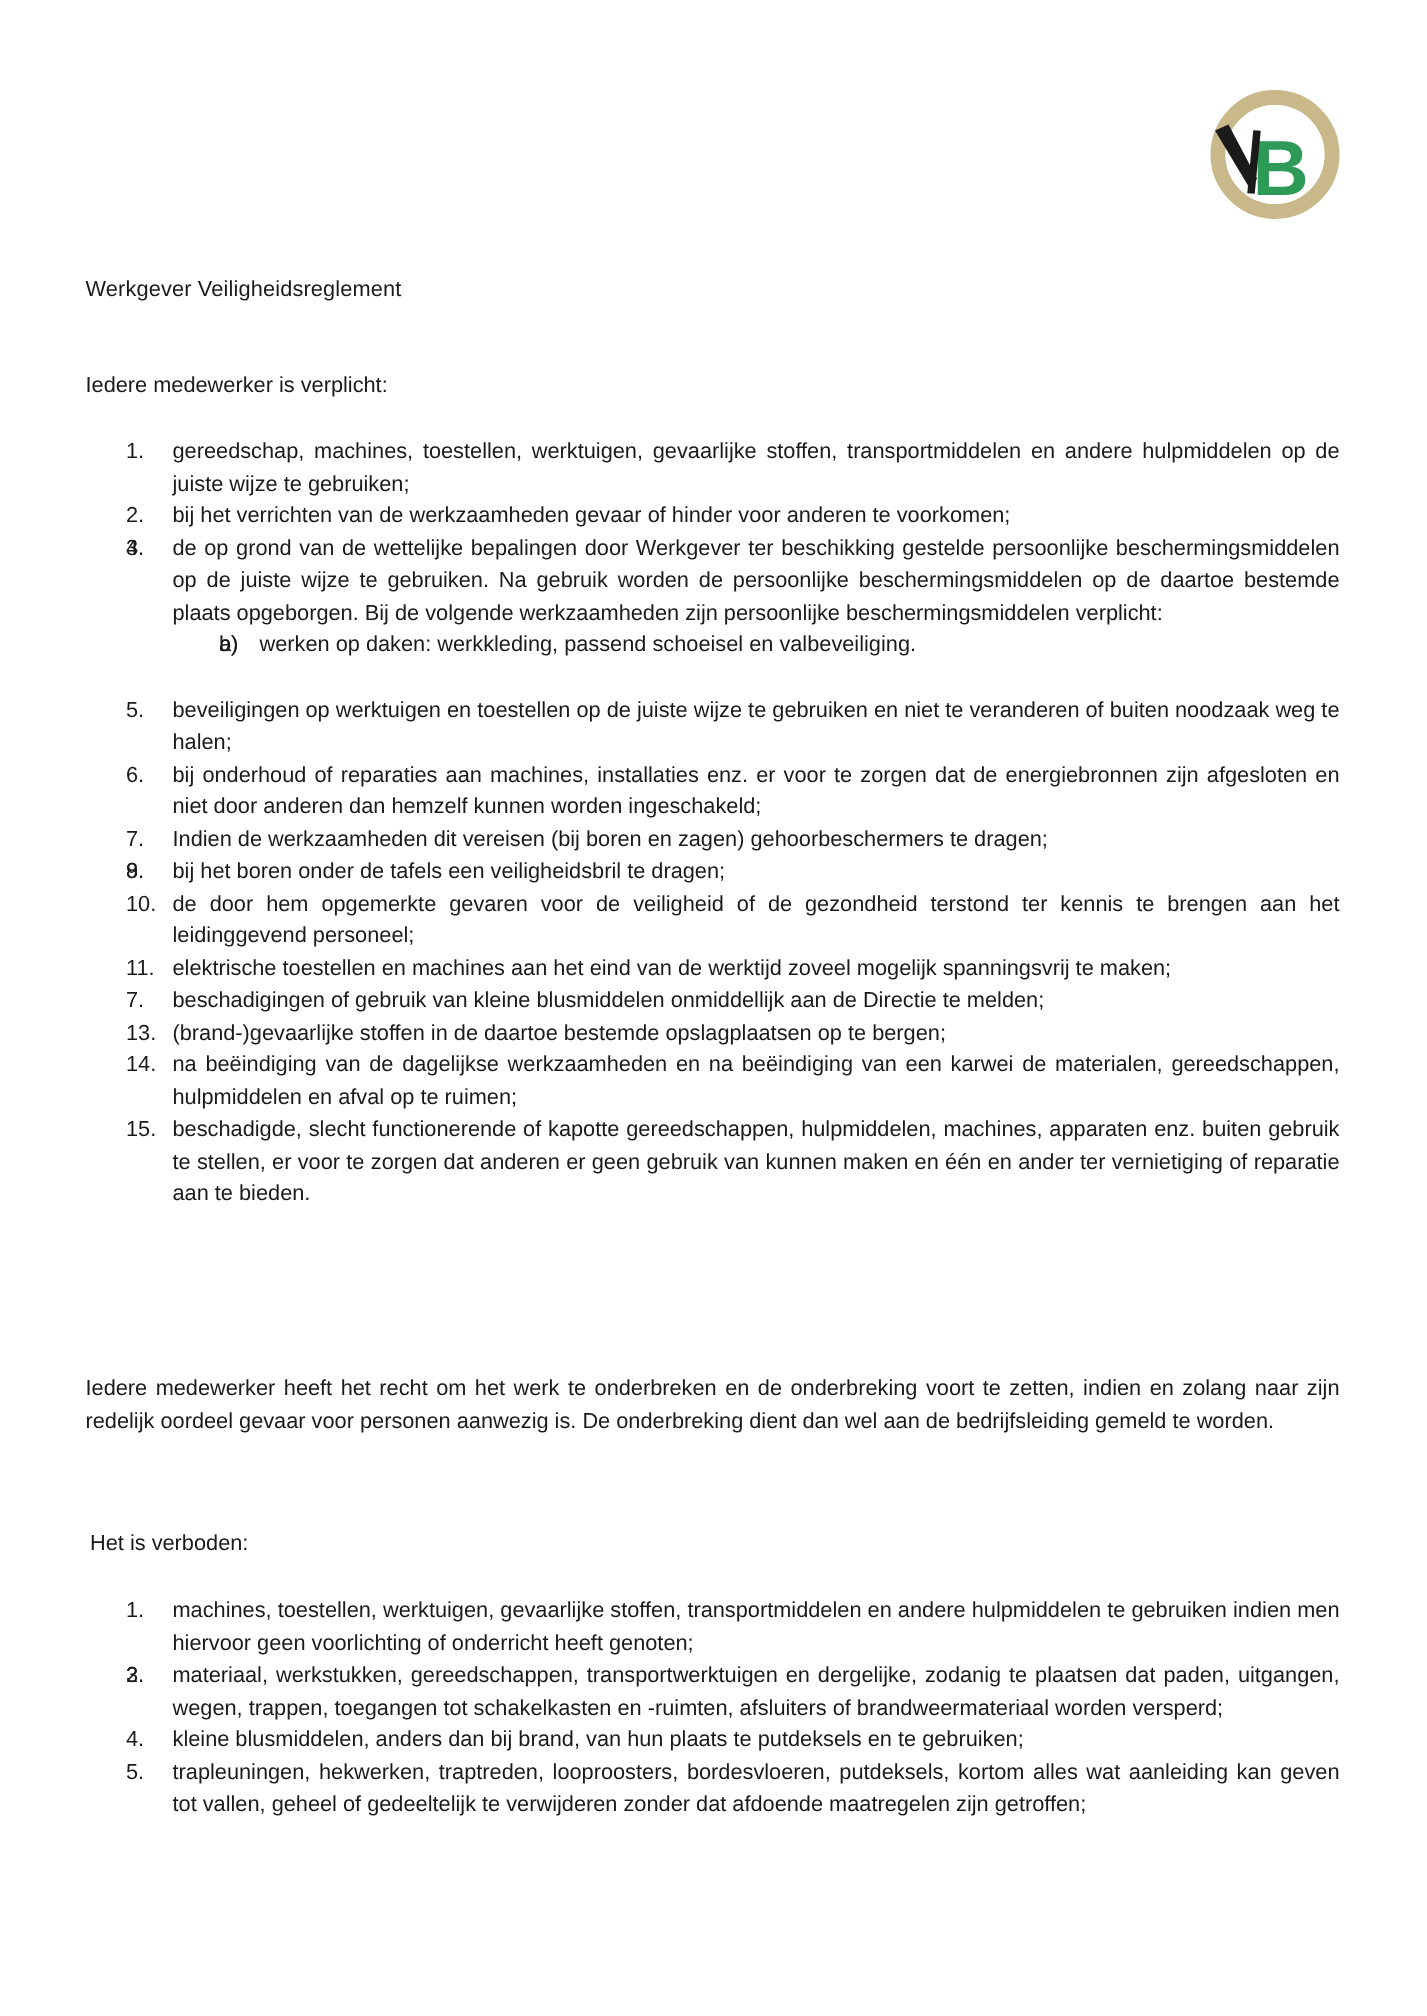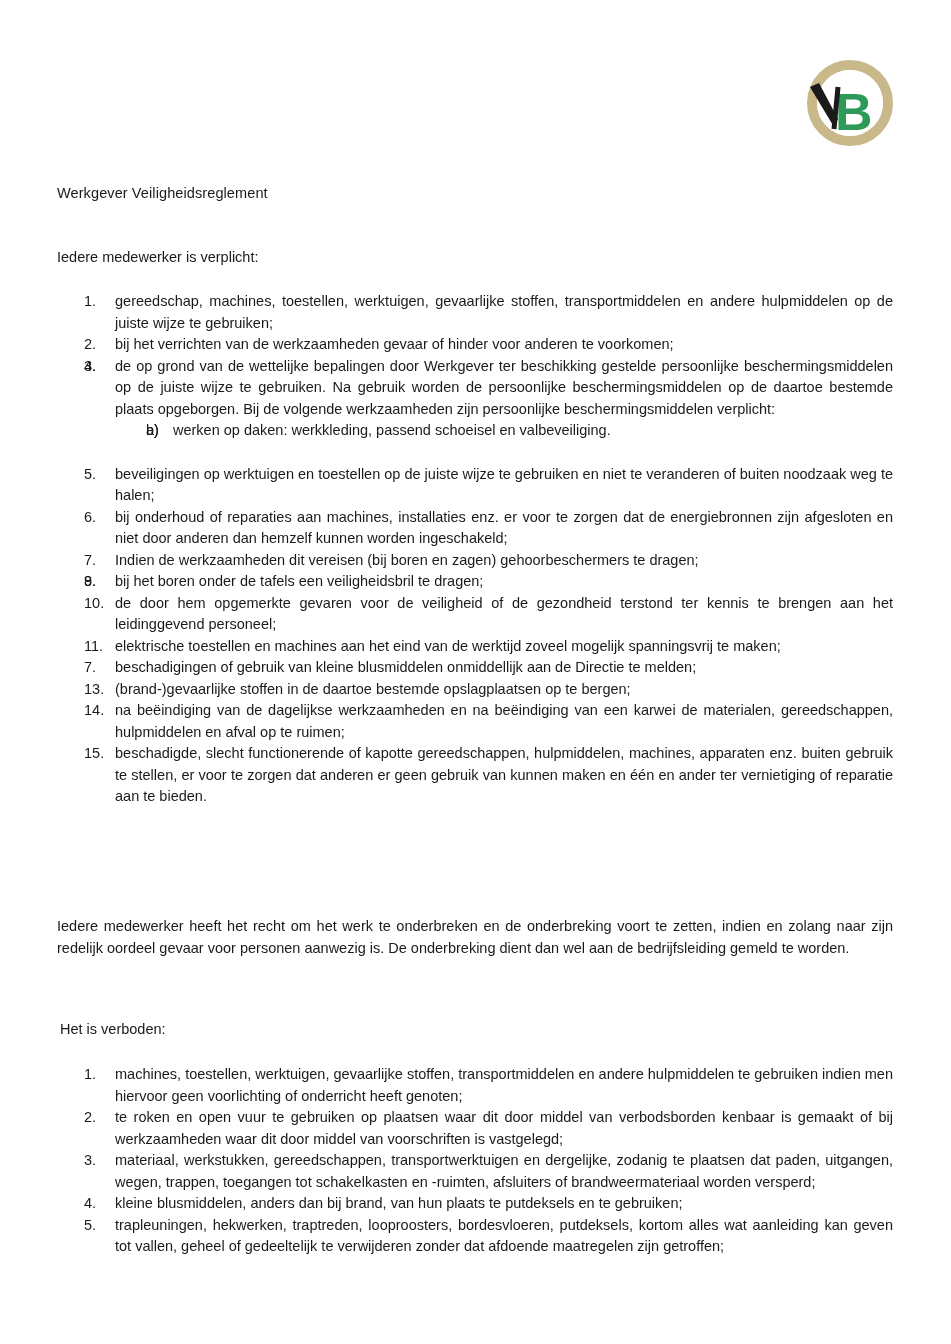--- a/index.html
+++ b/index.html
@@ -107,21 +107,20 @@
 
 <div class="intro" style="top:1021px; left:60px;">Het is verboden:</div>
 
 <ol class="list" style="top:1064px;">
   <li class="item">
       <span class="num">1.</span>
       <div class="txt">machines, toestellen, werktuigen, gevaarlijke stoffen, transportmiddelen en andere hulpmiddelen te gebruiken indien men hiervoor geen voorlichting of onderricht heeft genoten;</div>
     </li>
   <li class="item">
       <span class="num">2.</span>
-      <div class="txt">te roken en open vuur te gebruiken op plaatsen waar dit door middel van verbodsborden kenbaar is gemaakt of bij werkzaamheden waar dit door middel van voorschriften is vastgelegd;</div>
     </li>
   <li class="item">
       <span class="num">3.</span>
       <div class="txt">materiaal, werkstukken, gereedschappen, transportwerktuigen en dergelijke, zodanig te plaatsen dat paden, uitgangen, wegen, trappen, toegangen tot schakelkasten en -ruimten, afsluiters of brandweermateriaal worden versperd;</div>
     </li>
   <li class="item">
       <span class="num">4.</span>
       <div class="txt">kleine blusmiddelen, anders dan bij brand, van hun plaats te putdeksels en te gebruiken;</div>
     </li>
   <li class="item">

